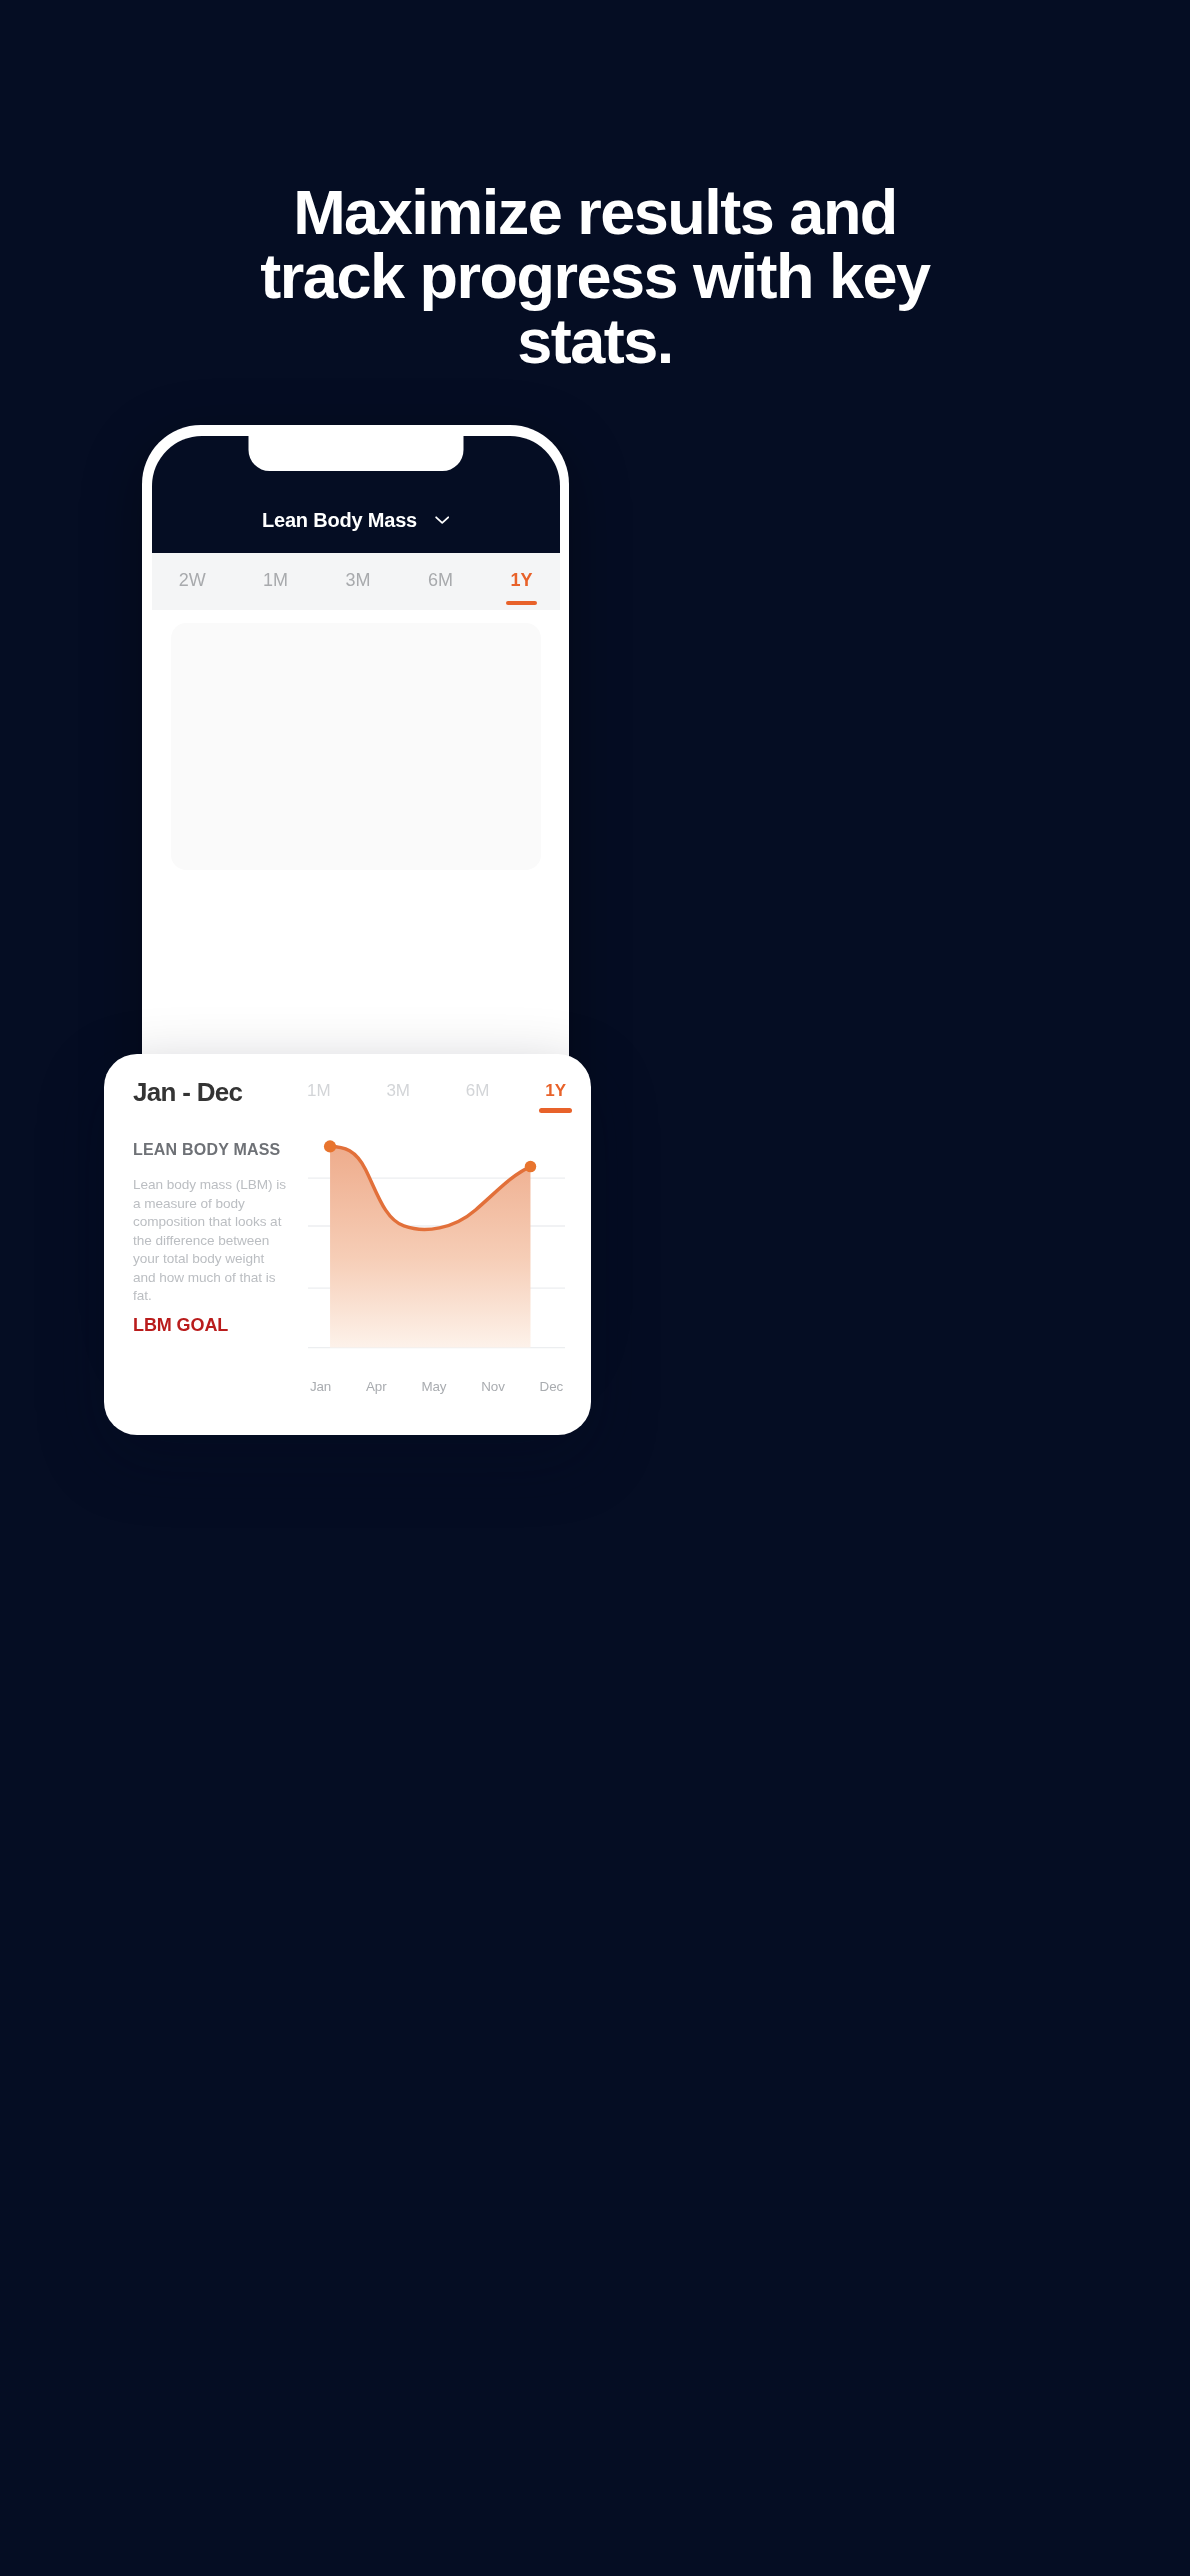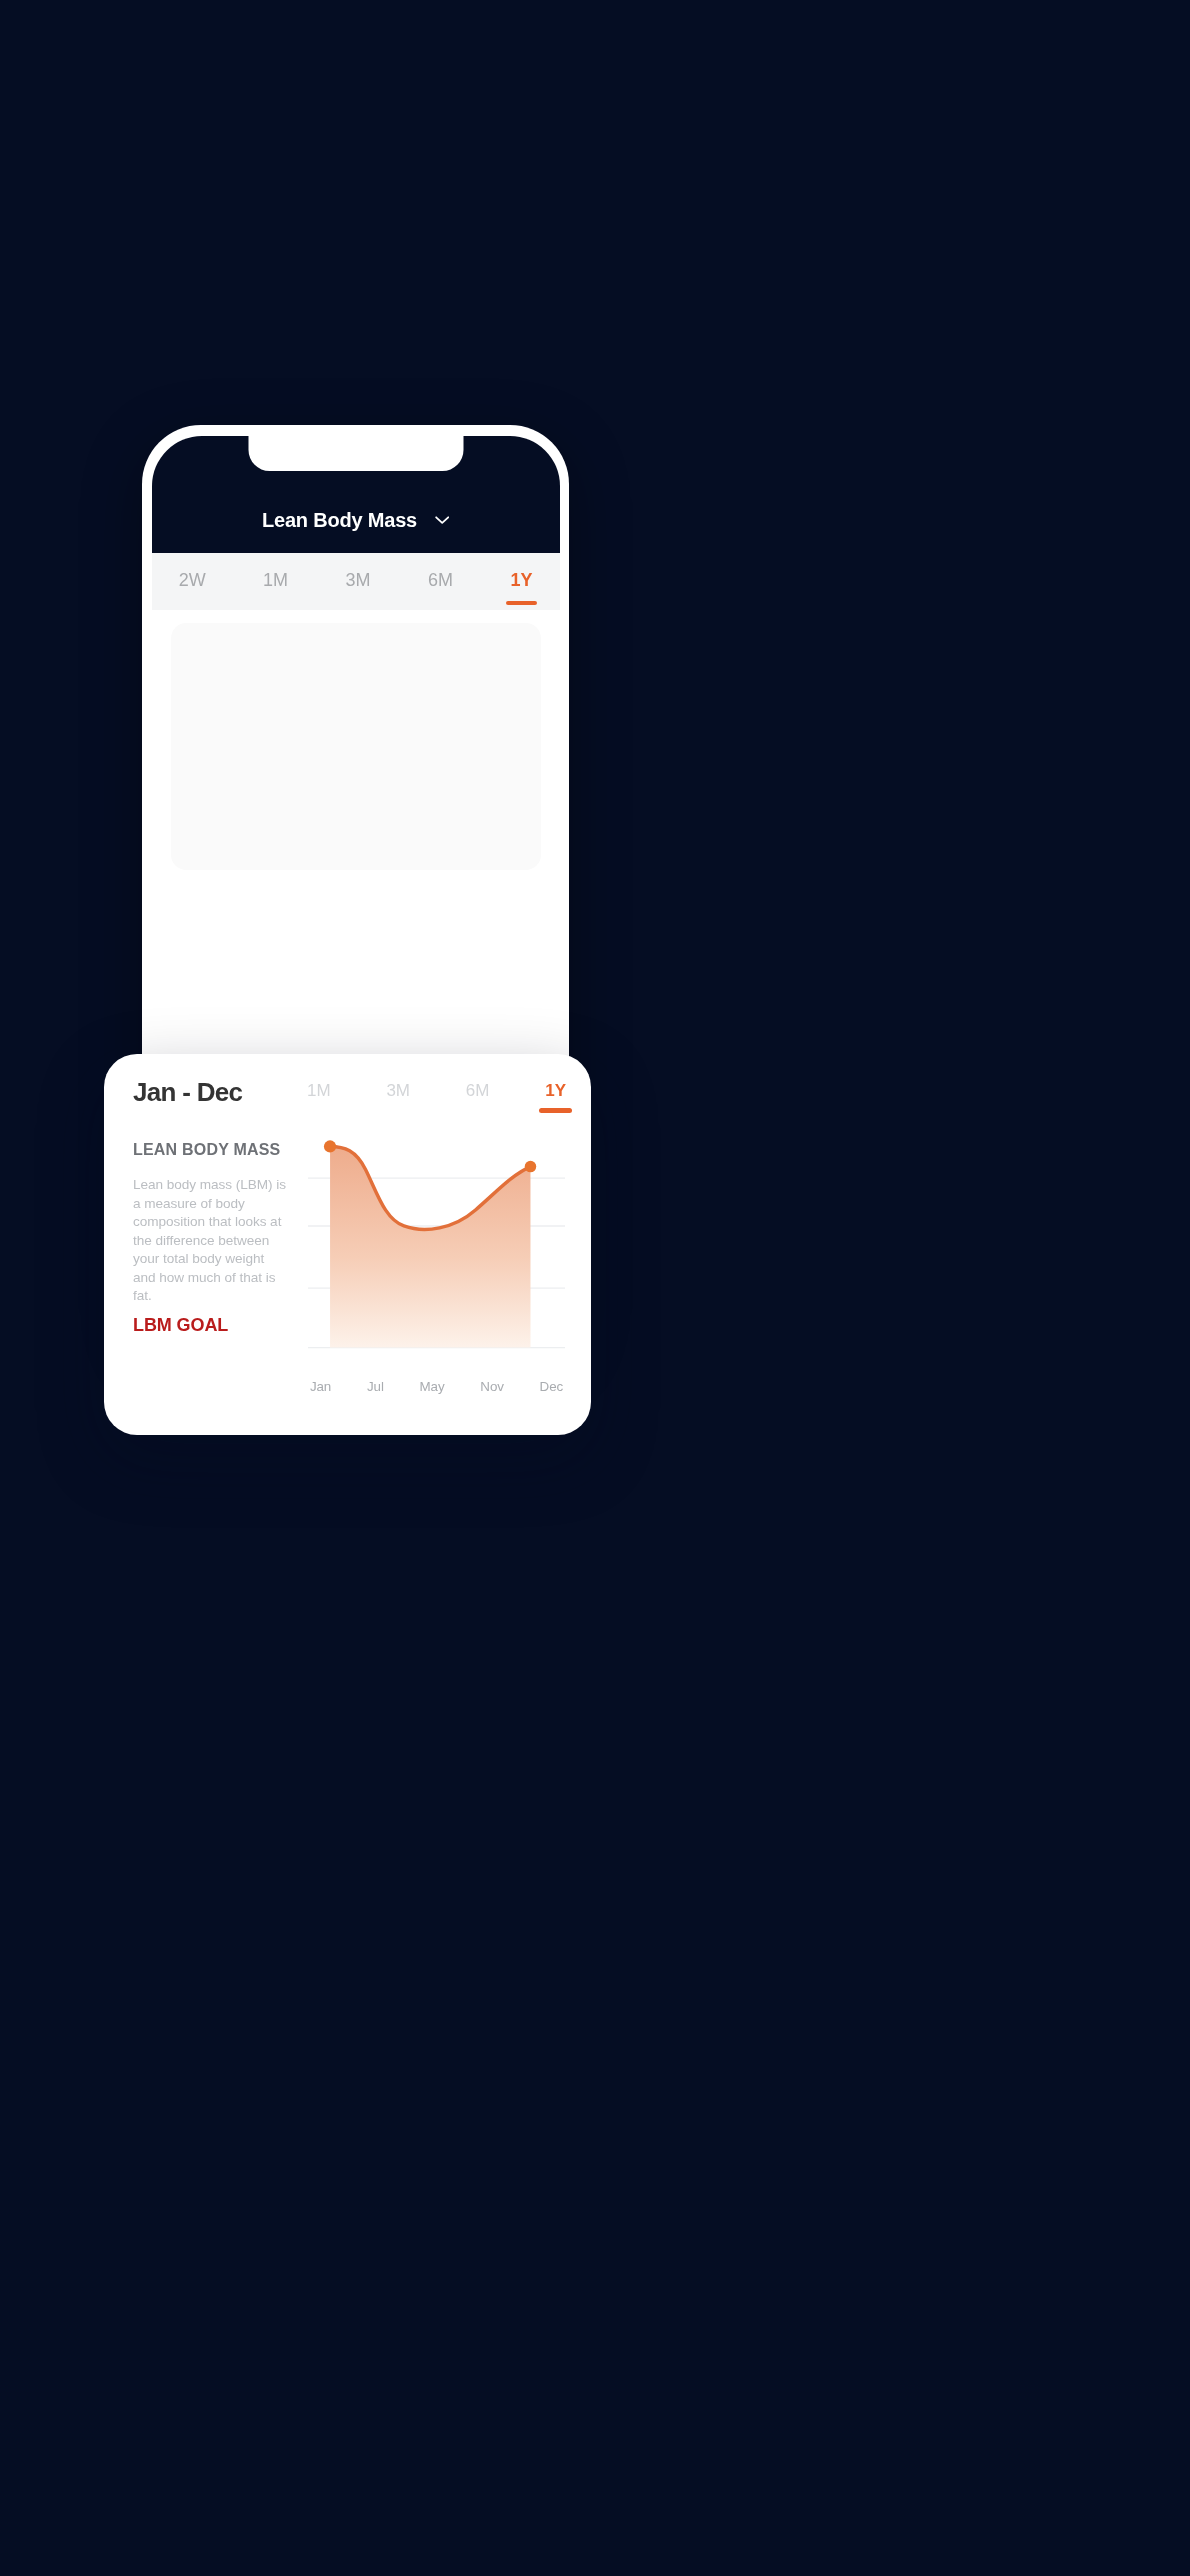--- a/index.html
+++ b/index.html
@@ -274,20 +274,25 @@
     color: #a9acb0;
     letter-spacing: -0.1px;
     margin-top: 24px;
   }
 </style>
 </head>
 <body>
 
 <div class="stage">
 
+  <div class="headline">
+    <span class="ln">Maximize results and</span>
+    <span class="ln">track progress with key</span>
+    <span class="ln">stats.</span>
+  </div>
 
   <div class="phone">
     <div class="phone-screen">
 
       <div class="notch"></div>
 
       <div class="phone-nav">
         <div class="phone-nav-title">
           <span>Lean Body Mass</span>
           <span class="chev">
@@ -365,21 +370,21 @@
         <path d="M23,12 C38,12 50,16 60,36 C72,60 80,88 100,95 C122,103 152,98 175,78 C196,60 212,42 232,33 L232,222 L23,222 Z" fill="url(#areaGrad)"></path>
 
         <path d="M23,12 C38,12 50,16 60,36 C72,60 80,88 100,95 C122,103 152,98 175,78 C196,60 212,42 232,33" fill="none" stroke="#e2703a" stroke-width="3.6" stroke-linecap="round" stroke-linejoin="round"></path>
 
         <circle cx="23" cy="12" r="6.4" fill="#e8742e"></circle>
         <circle cx="232" cy="33" r="6.0" fill="#e8742e"></circle>
       </svg>
 
       <div class="x-labels">
         <span class="x-label">Jan</span>
-        <span class="x-label">Jul</span>
+        <span class="x-label">Apr</span>
         <span class="x-label">May</span>
         <span class="x-label">Nov</span>
         <span class="x-label">Dec</span>
       </div>
     </div>
 
   </div>
 
 </div>
 

